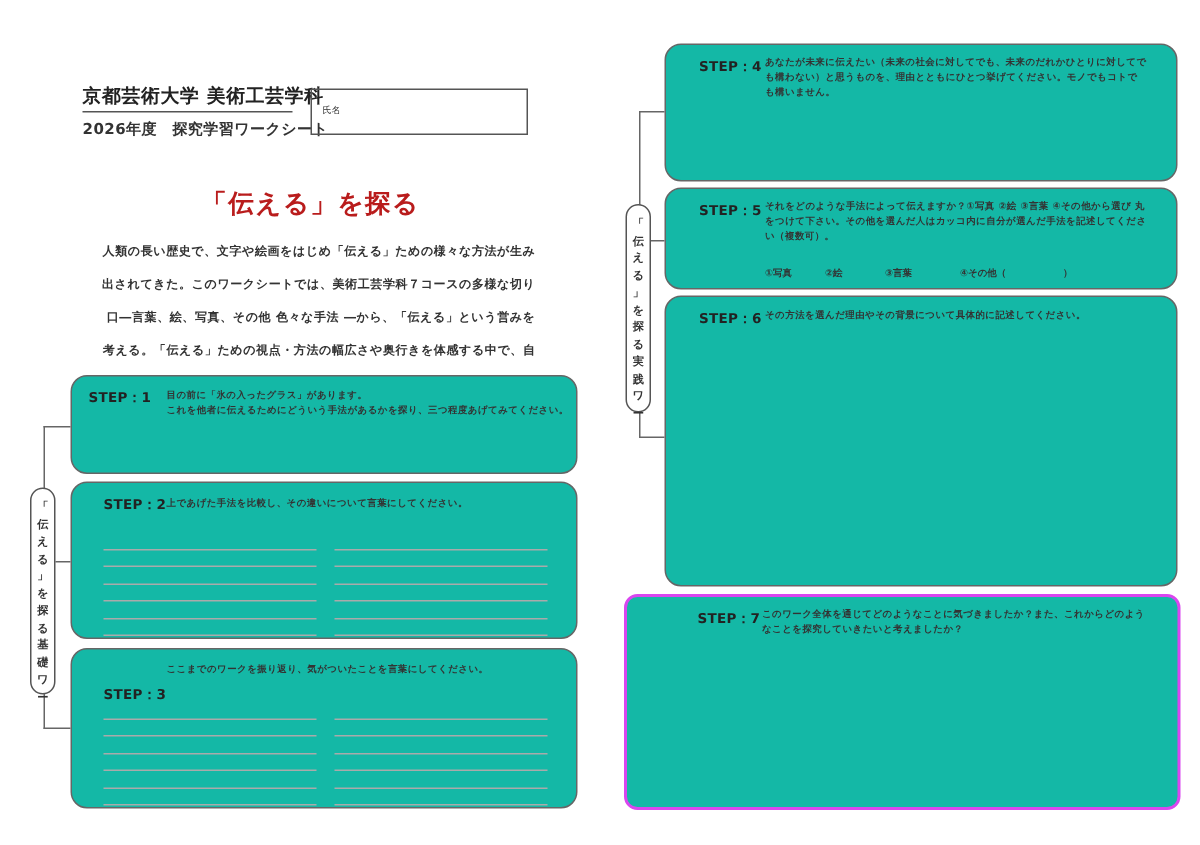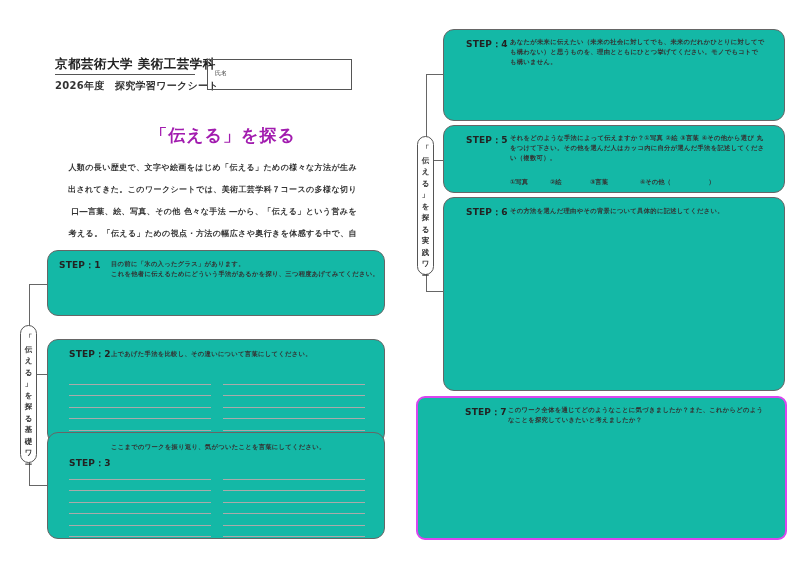--- a/index.html
+++ b/index.html
@@ -7,21 +7,21 @@
   body { position: relative; font-family: "DejaVu Sans", sans-serif; color: #222; }
   .abs { position: absolute; }
 
   
   .uni { left: 55px; top: 56px; font-size: 12.5px; font-weight: bold; letter-spacing: 0.5px; color: #222; text-align: center; }
   .uni-rule { left: 55px; top: 74px; width: 140px; height: 1px; background: #555; }
   .sheet { left: 55px; top: 79px; font-size: 10px; font-weight: bold; color: #333; letter-spacing: 0.3px; }
   .namebox { left: 207px; top: 59px; width: 145px; height: 31px; border: 1px solid #555; }
   .namebox .lbl { position: absolute; left: 7px; top: 9px; font-size: 6px; color: #333; }
 
-  .title { left: 16px; width: 390px; top: 124px; text-align: center; font-size: 17px; font-weight: bold; letter-spacing: 1px; color: #a21caf; padding-left: 24px; }
+  .title { left: 0; width: 390px; top: 124px; text-align: center; font-size: 17px; font-weight: bold; letter-spacing: 1px; color: #b91c1c; padding-left: 24px; }
   .intro { left: 67px; top: 157px; width: 290px; font-size: 8px; line-height: 22px; font-weight: bold; color: #333; letter-spacing: 0.4px; text-align: right; }
 
   
   .box { position: absolute; border: 1px solid #666; border-radius: 11px; background: #14b8a6; }
   .box.bold { border: 2px solid #d946ef; border-radius: 9px; }
   .step-lbl { position: absolute; font-size: 9px; font-weight: bold; color: #222; letter-spacing: 0.2px; white-space: nowrap; }
   .step-txt { position: absolute; font-size: 6.3px; line-height: 10px; color: #333; font-weight: bold; letter-spacing: 0.3px; }
 
   .lines { position: absolute; display: flex; gap: 12px; }
   .lines .col { width: 142px; display: flex; flex-direction: column; }
@@ -69,21 +69,21 @@
   <span>ワ</span>
   <span>ー</span>
 </div>
 
 <div class="box" style="left:47px; top:250px; width:338px; height:66px;">
   <span class="step-lbl" style="left:11px; top:8px;">STEP：1</span>
   <span class="step-txt" style="left:63px; top:8px; width:270px; white-space:pre-line;">目の前に「氷の入ったグラス」があります。
 これを他者に伝えるためにどういう手法があるかを探り、三つ程度あげてみてください。</span>
 </div>
 
-<div class="box" style="left:47px; top:339px; width:338px; height:105px;">
+<div class="box" style="left:47px; top:321px; width:338px; height:105px;">
   <span class="step-lbl" style="left:21px; top:8px;">STEP：2</span>
   <span class="step-txt" style="left:63px; top:9px; width:270px;">上であげた手法を比較し、その違いについて言葉にしてください。</span>
   <div class="lines" style="left:21px; top:33px;">
     <div class="col">
         <span></span>
         <span></span>
         <span></span>
         <span></span>
         <span></span>
         <span></span>

